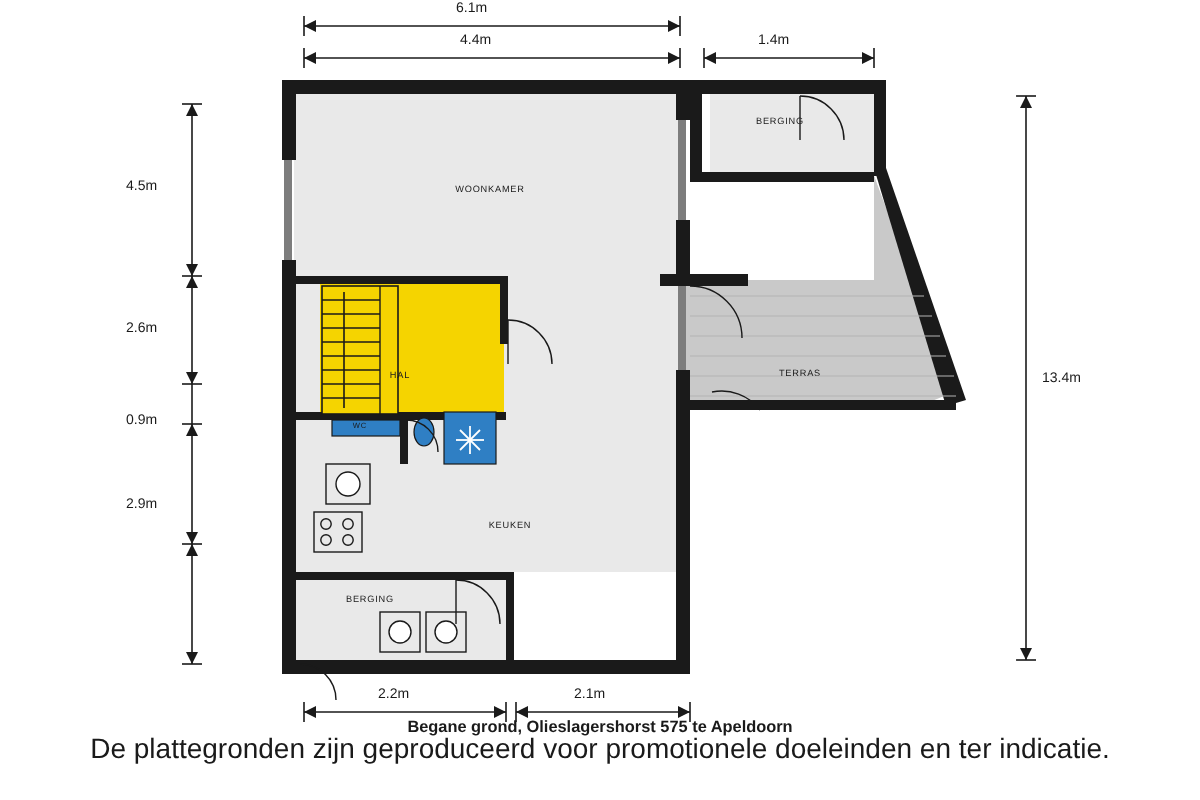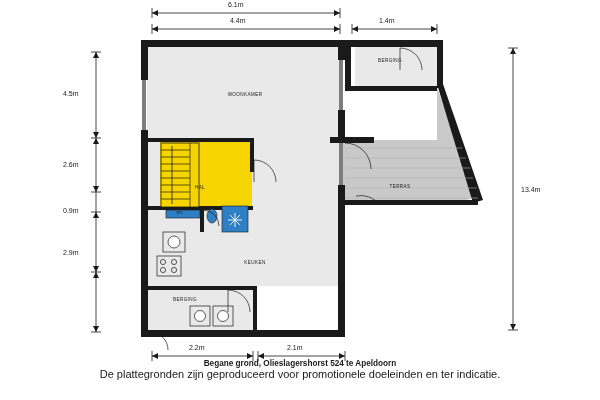--- a/index.html
+++ b/index.html
@@ -37,21 +37,21 @@
   
   #caption {
     position: absolute;
     left: 0;
     top: 358px;
     width: 600px;
     text-align: center;
     color: #1a1a1a;
   }
   #caption .line1 { font-size: 8.2px; font-weight: bold; line-height: 11px; }
-  #caption .line2 { font-size: 11px; line-height: 10px; }
+  #caption .line2 { font-size: 14px; line-height: 10px; }
   #caption .line3 { font-size: 7.6px; line-height: 10px; }
 
   svg.overlay {
     position: absolute;
     left: 0; top: 0;
     width: 600px;
     height: 400px;
     pointer-events: none;
   }
 </style>
@@ -243,17 +243,17 @@
   <div class="dimtext" style="left:63px; top:161px;">2.6m</div>
   <div class="dimtext" style="left:63px; top:207px;">0.9m</div>
   <div class="dimtext" style="left:63px; top:249px;">2.9m</div>
 
   <div class="dimtext" style="left:521px; top:186px;">13.4m</div>
 
   <div class="dimtext" style="left:189px; top:344px;">2.2m</div>
   <div class="dimtext" style="left:287px; top:344px;">2.1m</div>
 
   <div id="caption">
-    <div class="line1">Begane grond, Olieslagershorst 524 te Apeldoorn</div>
+    <div class="line1">Begane grond, Olieslagershorst 575 te Apeldoorn</div>
     <div class="line2">De plattegronden zijn geproduceerd voor promotionele doeleinden en ter indicatie.</div>
   </div>
 
 </div>
 
 </body></html>

